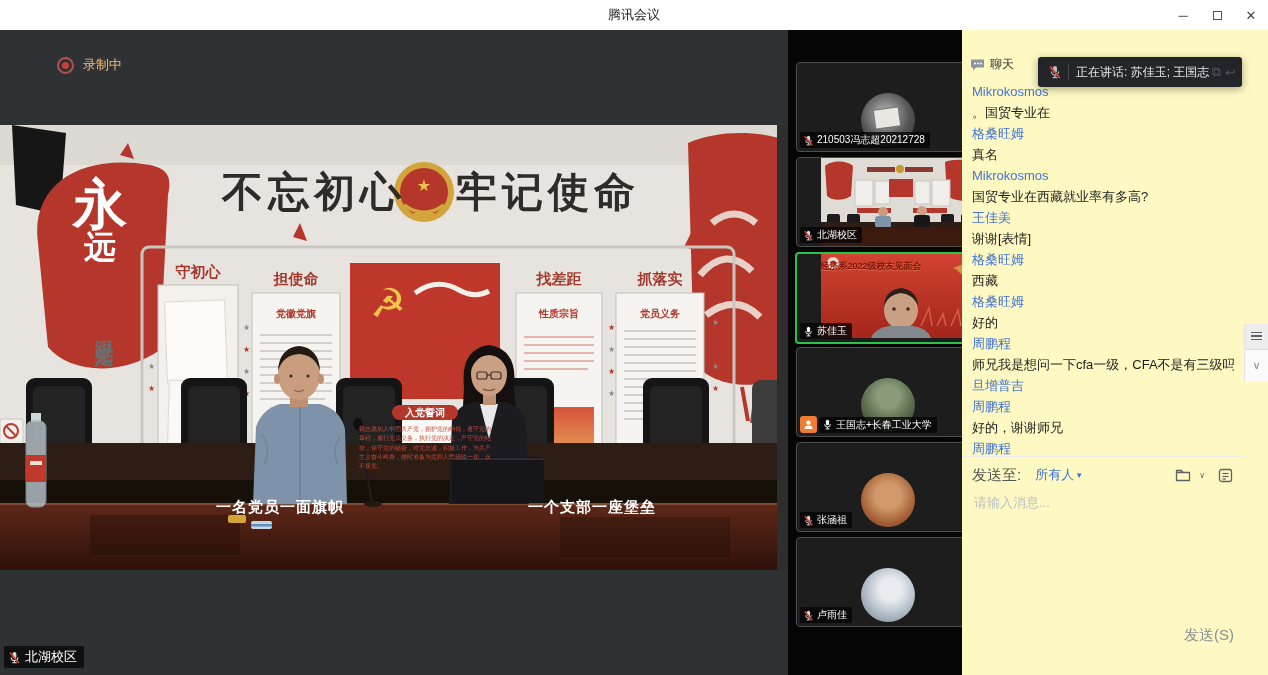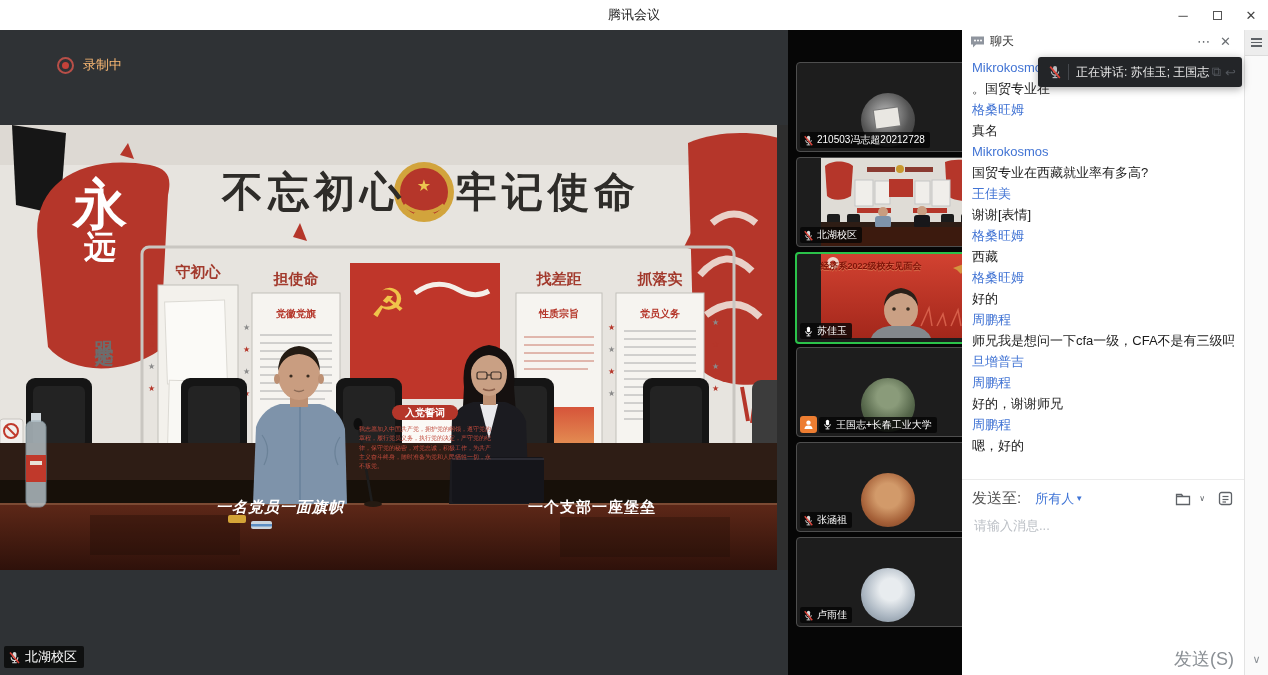--- a/index.html
+++ b/index.html
@@ -55,21 +55,21 @@
   .av1{background:radial-gradient(circle at 45% 40%, #9a9a9a 0 18%, #555 55%, #2c2c2c 100%);}
   .av1 i{position:absolute;left:14px;top:16px;width:24px;height:18px;background:#e9e7e2;transform:rotate(-8deg);display:block;box-shadow:0 0 0 1px #777;}
   .av4{background:radial-gradient(circle at 50% 35%, #8a9b7a 0 25%, #55664a 60%, #2f3c2c 100%);}
   .av5{background:radial-gradient(circle at 50% 42%, #d29a6a 0 30%, #a56038 65%, #6e3a20 100%);}
   .av6{background:radial-gradient(circle at 55% 40%, #e8ecef 0 25%, #aeb9c4 60%, #707e8c 100%);}
   .host-badge{width:17px;height:17px;background:#ed7d31;border-radius:3px;display:flex;align-items:center;justify-content:center;flex:none;}
   .tile-label-row{position:absolute;left:3px;bottom:3px;display:flex;align-items:center;gap:2px;}
   .tile-label-row .t-label{position:static;}
   .tile3-title{position:absolute;left:10px;top:6px;width:128px;text-align:center;font-size:9px;font-weight:700;color:#7e1309;text-shadow:0 1px 0 rgba(255,210,140,.35);white-space:nowrap;overflow:hidden;}
   
-  .chat{width:306px;height:645px;background:#ffffff;flex:none;display:flex;position:relative;}
+  .chat{width:306px;height:645px;background:#fef9c3;flex:none;display:flex;position:relative;align-items:center;}
   .chat-left{width:282px;display:flex;flex-direction:column;}
   .chat-gutter{width:24px;background:#fafafa;border-left:1px solid #e3e3e3;box-sizing:border-box;display:flex;flex-direction:column;align-items:center;}
   .gutter-burger{width:24px;height:26px;background:#ededed;border-bottom:1px solid #dcdcdc;box-sizing:border-box;display:flex;align-items:center;justify-content:center;flex-direction:column;gap:2px;}
   .gutter-burger i{width:11px;height:1.5px;background:#5f6368;display:block;}
   .gutter-spacer{flex:1;}
   .gutter-send-arrow{height:32px;display:flex;align-items:center;justify-content:center;color:#8a8f94;font-size:11px;}
   .chat-header{height:22px;display:flex;align-items:center;padding:0 8px;flex:none;}
   .chat-title{font-size:12px;color:#333;margin-left:5px;}
   .chat-header .sp{flex:1;}
   .chat-hbtn{color:#6b6f73;font-size:13px;padding:0 5px;}
@@ -81,21 +81,21 @@
   .send-to-label{font-size:15px;color:#555;}
   .send-to-value{font-size:13px;color:#3f74d6;display:flex;align-items:center;gap:1px;margin-left:8px;}
   .send-to-value .car{font-size:8px;}
   .send-to-row .sp{flex:1;}
   .foot-icon{width:17px;height:17px;display:flex;align-items:center;justify-content:center;margin-left:6px;}
   .chat-input-row{padding:8px 10px 0 10px;}
   .chat-input-row input{border:none;outline:none;width:240px;font-size:13px;color:#333;background:transparent;font-family:inherit;}
   .chat-input-row input::placeholder{color:#bcc0c6;}
   .foot-spacer{flex:1;}
   .send-row{height:32px;display:flex;align-items:center;justify-content:flex-end;padding-right:10px;}
-  .send-btn{font-size:18px;color:#8a8f94;}
+  .send-btn{font-size:15px;color:#8a8f94;}
   
   .toast{
     position:absolute;top:27px;right:26px;width:196px;height:30px;background:#232528;border-radius:3px;
     display:flex;align-items:center;box-shadow:0 2px 8px rgba(0,0,0,.35);z-index:5;padding:0 4px;
   }
   .toast .mic{width:14px;height:14px;margin:0 6px;}
   .toast .div{width:1px;height:16px;background:#45484d;margin-right:7px;}
   .toast-text{color:#e9e9e9;font-size:12px;white-space:nowrap;overflow:hidden;flex:1;}
   .toast-ic{color:#53575d;font-size:13px;margin:0 2px;flex:none;}
 </style>
@@ -355,21 +355,21 @@
       <div class="ovl vert-gray" style="left:92px;top:200px;height:110px;">跟党走</div>
       <div class="ovl poster-h" style="left:153px;top:138px;">守初心</div>
       <div class="ovl poster-h" style="left:251px;top:145px;">担使命</div>
       <div class="ovl poster-h" style="left:514px;top:145px;">找差距</div>
       <div class="ovl poster-h" style="left:615px;top:145px;">抓落实</div>
       <div class="ovl poster-t" style="left:253px;top:182px;">党徽党旗</div>
       <div class="ovl poster-t" style="left:516px;top:182px;">性质宗旨</div>
       <div class="ovl poster-t" style="left:617px;top:182px;">党员义务</div>
       <div class="ovl oath-label" style="left:392px;top:280px;">入党誓词</div>
       <div class="ovl oath-body" style="left:359px;top:300px;height:60px;">我志愿加入中国共产党，拥护党的纲领，遵守党的章程，履行党员义务，执行党的决定，严守党的纪律，保守党的秘密，对党忠诚，积极工作，为共产主义奋斗终身，随时准备为党和人民牺牲一切，永不叛党。</div>
-      <div class="ovl banner-t" style="left:200px;top:373px;font-style:italic;">一名党员一面旗帜</div>
+      <div class="ovl banner-t" style="left:200px;top:373px;">一名党员一面旗帜</div>
       <div class="ovl banner-t" style="left:512px;top:373px;font-family:Liberation Serif, serif;">一个支部一座堡垒</div>
     </div>
 
     <div class="main-label">
       <svg class="mic" viewBox="0 0 14 14" style="color:#d9d9d9">
           <use href="#ic-mic"></use>
           <use href="#ic-slash"></use>
         </svg>
       <span>北湖校区</span>
     </div>
@@ -521,21 +521,20 @@
         <div class="msg-name">格桑旺姆</div>
         <div class="msg-text">西藏</div>
         <div class="msg-name">格桑旺姆</div>
         <div class="msg-text">好的</div>
         <div class="msg-name">周鹏程</div>
         <div class="msg-text">师兄我是想问一下cfa一级，CFA不是有三级吗</div>
         <div class="msg-name">旦增普吉</div>
         <div class="msg-name">周鹏程</div>
         <div class="msg-text">好的，谢谢师兄</div>
         <div class="msg-name">周鹏程</div>
-        <div class="msg-text">嗯，好的</div>
       </div>
 
       <div class="chat-footer">
         <div class="send-to-row">
           <span class="send-to-label">发送至:</span>
           <span class="send-to-value">
             <span>所有人</span>
               <span class="car">▼</span>
           </span>
           <span class="sp"></span>

